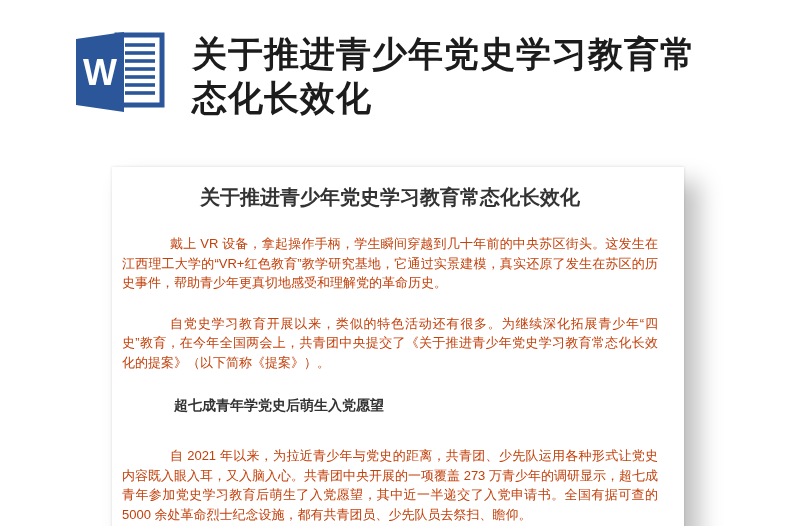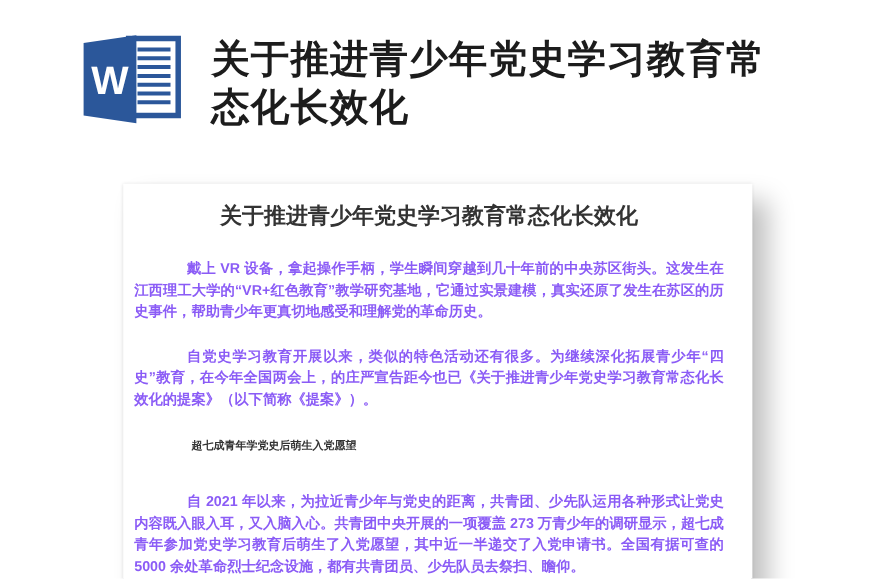--- a/index.html
+++ b/index.html
@@ -43,28 +43,27 @@
     font-size: 20px;
     line-height: 32px;
     font-weight: bold;
     text-align: center;
     color: #333333;
   }
   .doc-para {
     margin: 21px 0;
     font-size: 13px;
     line-height: 19.5px;
-    color: #8b5cf6;
+    color: #c2410c;
     text-align: justify;
     text-indent: 48px;
-    font-weight: bold;
   }
   .doc-subheading {
     margin: 24px 0 31px 0;
-    font-size: 10px;
+    font-size: 14px;
     line-height: 19px;
     font-weight: bold;
     color: #333333;
     text-indent: 52px;
   }
 </style>
 </head>
 <body>
 
 <div class="header">
@@ -87,16 +86,16 @@
       <polygon points="10,13 58,6 58,86 10,79" fill="#2b579a"></polygon>
       <text x="34" y="59" text-anchor="middle" font-size="36" font-weight="bold" fill="#ffffff" font-family="Liberation Sans, DejaVu Sans, sans-serif">W</text>
     </g>
   </svg>
   <h1 class="page-title">关于推进青少年党史学习教育常态化长效化</h1>
 </div>
 
 <div class="sheet">
   <h2 class="doc-title">关于推进青少年党史学习教育常态化长效化</h2>
   <p class="doc-para">戴上 VR 设备，拿起操作手柄，学生瞬间穿越到几十年前的中央苏区街头。这发生在江西理工大学的“VR+红色教育”教学研究基地，它通过实景建模，真实还原了发生在苏区的历史事件，帮助青少年更真切地感受和理解党的革命历史。</p>
-  <p class="doc-para">自党史学习教育开展以来，类似的特色活动还有很多。为继续深化拓展青少年“四史”教育，在今年全国两会上，的庄严宣告距今也已《关于推进青少年党史学习教育常态化长效化的提案》（以下简称《提案》）。</p>
+  <p class="doc-para">自党史学习教育开展以来，类似的特色活动还有很多。为继续深化拓展青少年“四史”教育，在今年全国两会上，共青团中央提交了《关于推进青少年党史学习教育常态化长效化的提案》（以下简称《提案》）。</p>
   <h3 class="doc-subheading">超七成青年学党史后萌生入党愿望</h3>
   <p class="doc-para">自 2021 年以来，为拉近青少年与党史的距离，共青团、少先队运用各种形式让党史内容既入眼入耳，又入脑入心。共青团中央开展的一项覆盖 273 万青少年的调研显示，超七成青年参加党史学习教育后萌生了入党愿望，其中近一半递交了入党申请书。全国有据可查的 5000 余处革命烈士纪念设施，都有共青团员、少先队员去祭扫、瞻仰。</p>
 </div>
 
 </body></html>

